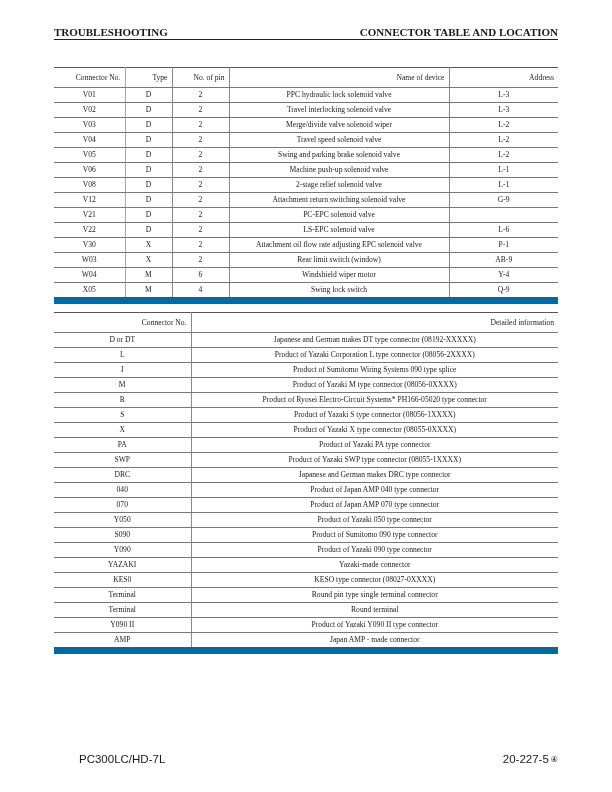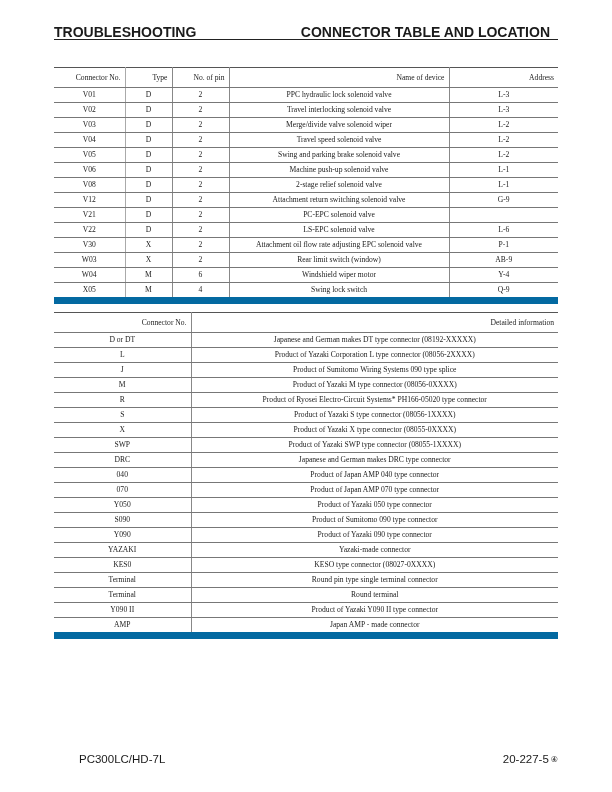--- a/index.html
+++ b/index.html
@@ -14,27 +14,27 @@
       overflow: hidden;
       color: #1a1a1a;
     }
     .page-header {
       position: absolute;
       left: 54px;
       top: 25px;
       width: 504px;
       height: 14px;
       border-bottom: 1.2px solid #222;
-      font-family: Liberation Sans, sans-serif;
+      font-family: Liberation Serif, serif;
       font-weight: bold;
-      font-size: 14px;
+      font-size: 11px;
       line-height: 14px;
     }
     .page-header .left { position: absolute; left: 0; top: 0; }
-    .page-header .right { position: absolute; right: 8px; top: 0; }
+    .page-header .right { position: absolute; right: 0; top: 0; }
 
     table.doc-table {
       position: absolute;
       left: 54px;
       width: 504px;
       border-collapse: collapse;
       font-family: "Liberation Serif", serif;
       font-size: 7.6px;
       color: #222;
     }
@@ -247,20 +247,24 @@
       </tr>
     <tr>
         <td class="c">S</td>
         <td class="l">Product of Yazaki S type connector (08056-1XXXX)</td>
       </tr>
     <tr>
         <td class="c">X</td>
         <td class="l">Product of Yazaki X type connector (08055-0XXXX)</td>
       </tr>
     <tr>
+        <td class="c">PA</td>
+        <td class="l">Product of Yazaki PA type connector</td>
+      </tr>
+    <tr>
         <td class="c">SWP</td>
         <td class="l">Product of Yazaki SWP type connector (08055-1XXXX)</td>
       </tr>
     <tr>
         <td class="c">DRC</td>
         <td class="l">Japanese and German makes DRC type connector</td>
       </tr>
     <tr>
         <td class="c">040</td>
         <td class="l">Product of Japan AMP 040 type connector</td>

